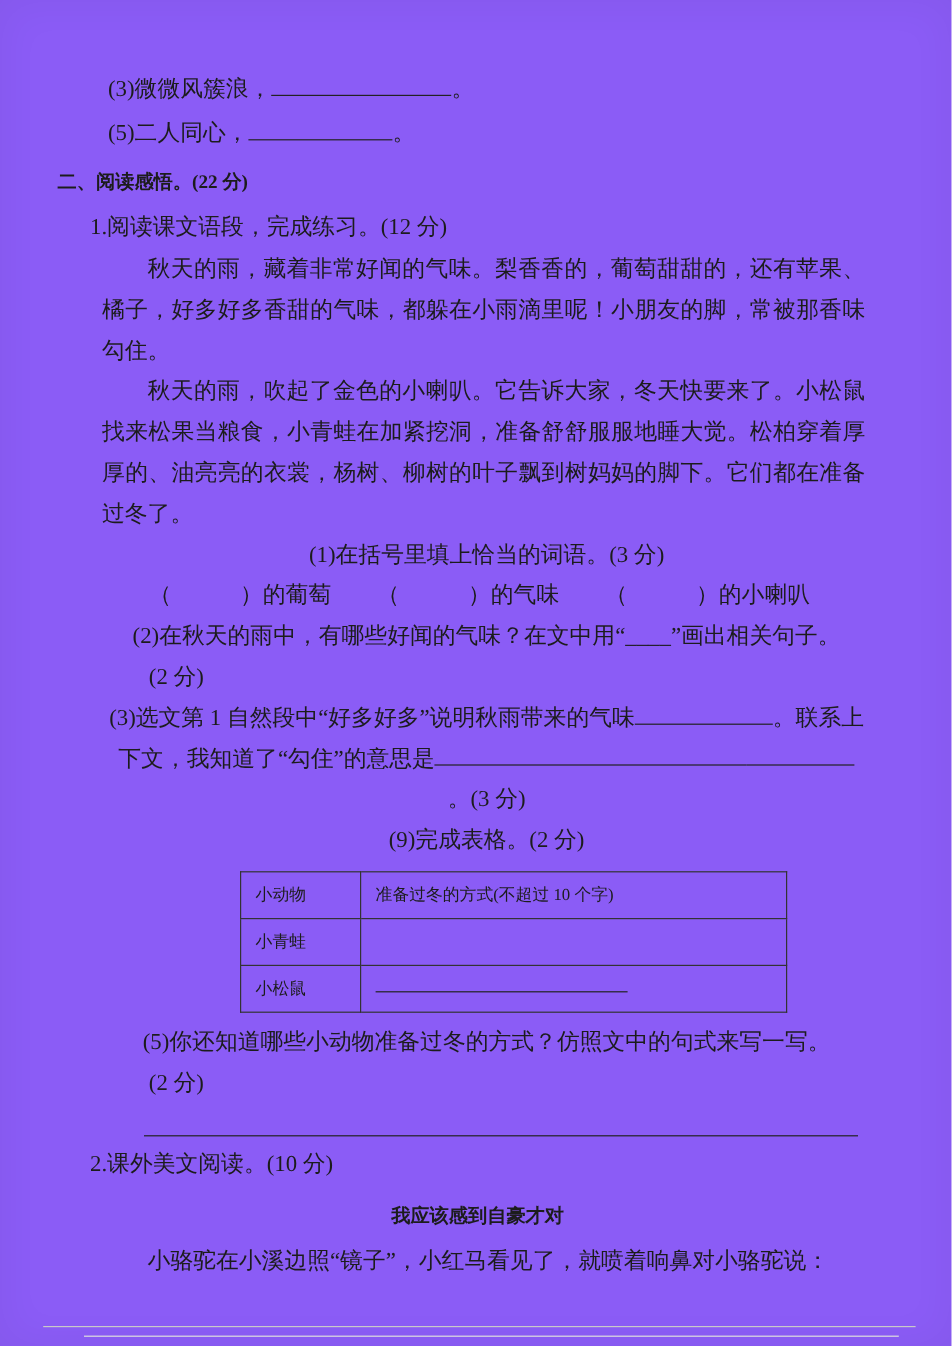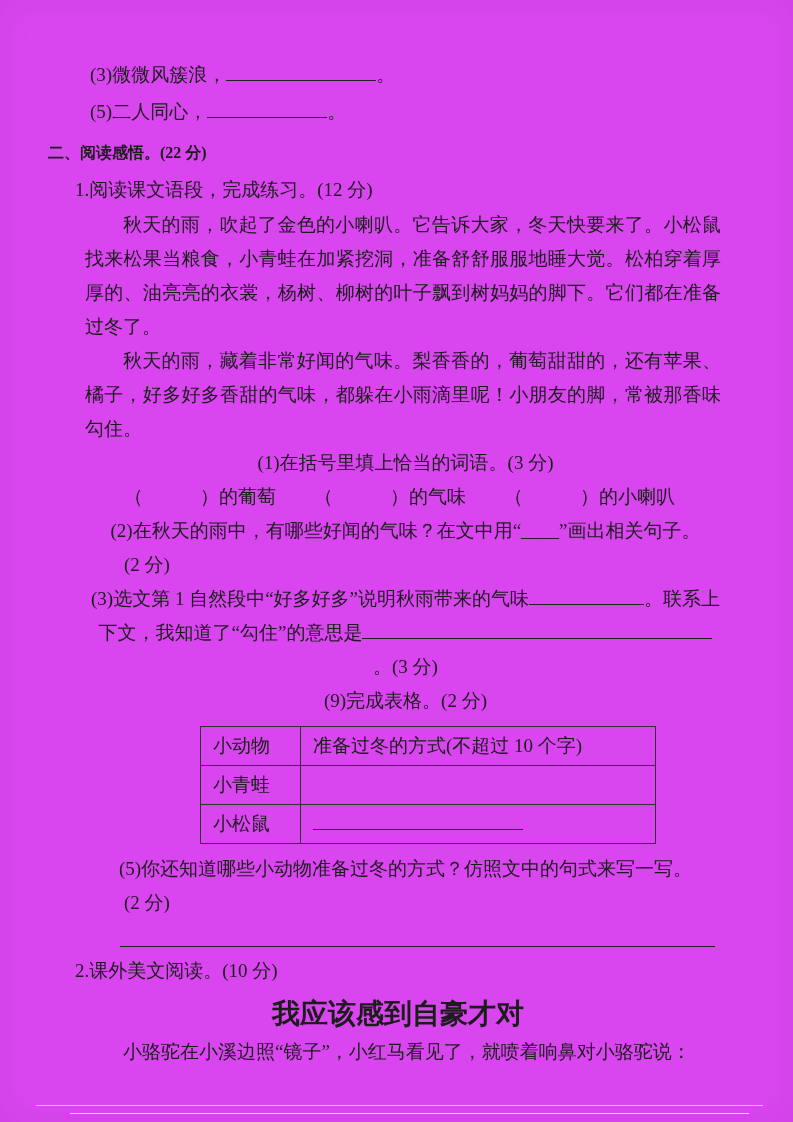--- a/index.html
+++ b/index.html
@@ -3,41 +3,41 @@
 <meta charset="utf-8">
 <style>
   html,body{margin:0;padding:0;background:#ffffff;}
   .page{
     position:relative;
     width:793px;height:1122px;
     box-sizing:border-box;
     padding:56px 72px 0 48px;
     font-family:"Liberation Serif","DejaVu Serif",serif;
     font-size:19px;color:#1c1c1c;
-    background:#d946ef;
+    background:#8b5cf6;
     overflow:hidden;
     box-shadow:inset 0 0 36px rgba(0,0,0,0.05);
   }
   .fb{margin-left:42px;line-height:37px;}
   .blank{display:inline-block;height:0;border-bottom:1.4px solid #222;}
   .w75{width:75px}.w90{width:90px}.w105{width:105px}.w115{width:115px}
   .w120{width:120px}.w150{width:150px}.w210{width:210px}.w260{width:260px}
   .sec-h{font-weight:bold;font-size:16px;line-height:38px;margin-top:4px;}
   .ex{margin-left:27px;}
   .ex-title{line-height:36px;}
   .para{margin-left:10px;line-height:34px;text-indent:2em;text-align:justify;}
   .q{margin-left:15px;line-height:34px;text-align:center;}
   .q-sub{margin-left:49px;line-height:34px;}
   table.animal{border-collapse:collapse;margin:8px 0 8px 125px;}
-  table.animal td{border:1px solid #333;height:38px;padding:0 12px;font-size:19px;}
+  table.animal td{border:1px solid #333;height:38px;padding:0 12px;font-size:14px;}
   td.c1{width:75px;}
   td.c2{width:330px;text-align:left;}
   .answer-line{margin:26px 0 6px 45px;width:595px;height:0;border-bottom:1.4px solid #222;}
   .passage-title{
-    text-align:center;font-weight:bold;font-size:28px;line-height:42px;margin-top:4px;
+    text-align:center;font-weight:bold;font-size:16px;line-height:42px;margin-top:4px;
     font-family:"Liberation Sans","DejaVu Sans",sans-serif;
   }
   .edge1{position:absolute;left:36px;right:30px;bottom:16px;border-top:1px solid #c9c9c9;}
   .edge2{position:absolute;left:70px;right:44px;bottom:8px;border-top:1px solid #dedede;}
 </style>
 </head>
 <body>
 
 <div class="page">
 
@@ -48,22 +48,22 @@
 
   <div class="fb">
     <span>(5)二人同心，</span><span class="blank w120"></span><span>。</span>
   </div>
 
   <div class="sec-h">二、阅读感悟。(22 分)</div>
 
   <div class="ex">
     <div class="ex-title">1.阅读课文语段，完成练习。(12 分)</div>
 
+    <div class="para">秋天的雨，藏着非常好闻的气味。梨香香的，葡萄甜甜的，还有苹果、橘子，好多好多香甜的气味，都躲在小雨滴里呢！小朋友的脚，常被那香味勾住。</div>
     <div class="para">秋天的雨，吹起了金色的小喇叭。它告诉大家，冬天快要来了。小松鼠找来松果当粮食，小青蛙在加紧挖洞，准备舒舒服服地睡大觉。松柏穿着厚厚的、油亮亮的衣裳，杨树、柳树的叶子飘到树妈妈的脚下。它们都在准备过冬了。</div>
-    <div class="para">秋天的雨，藏着非常好闻的气味。梨香香的，葡萄甜甜的，还有苹果、橘子，好多好多香甜的气味，都躲在小雨滴里呢！小朋友的脚，常被那香味勾住。</div>
 
     <div class="q">(1)在括号里填上恰当的词语。(3 分)</div>
     <div class="q-sub">（　　　）的葡萄　　（　　　）的气味　　（　　　）的小喇叭</div>
 
     <div class="q">(2)在秋天的雨中，有哪些好闻的气味？在文中用“____”画出相关句子。</div>
     <div class="q-sub">(2 分)</div>
 
     <div class="q">
       <span>(3)选文第 1 自然段中“好多好多”说明秋雨带来的气味</span><span class="blank w115"></span><span>。联系上下文，我知道了“勾住”的意思是</span><span class="blank w260"></span><span class="blank w90"></span><span>。(3 分)</span>
     </div>

